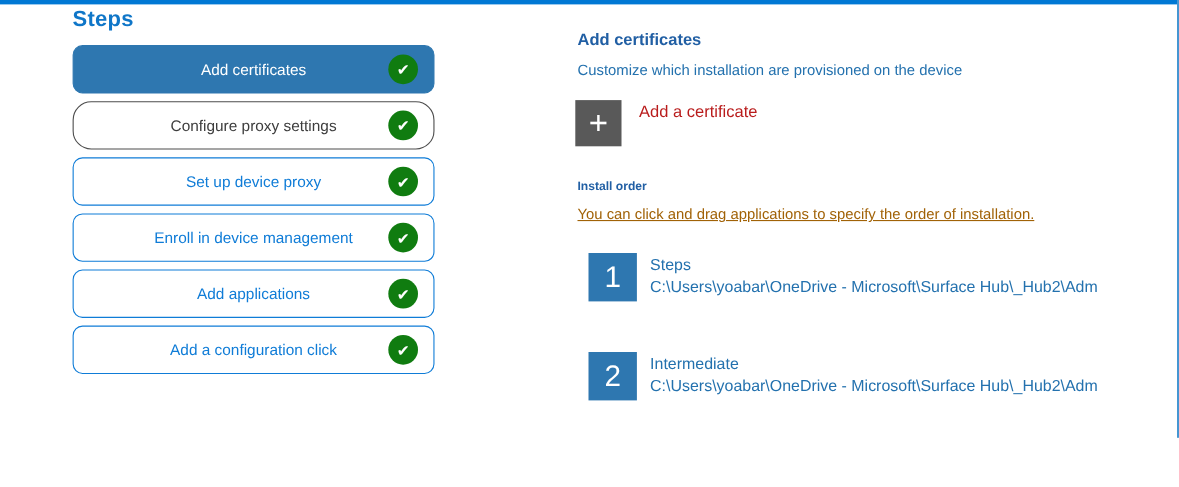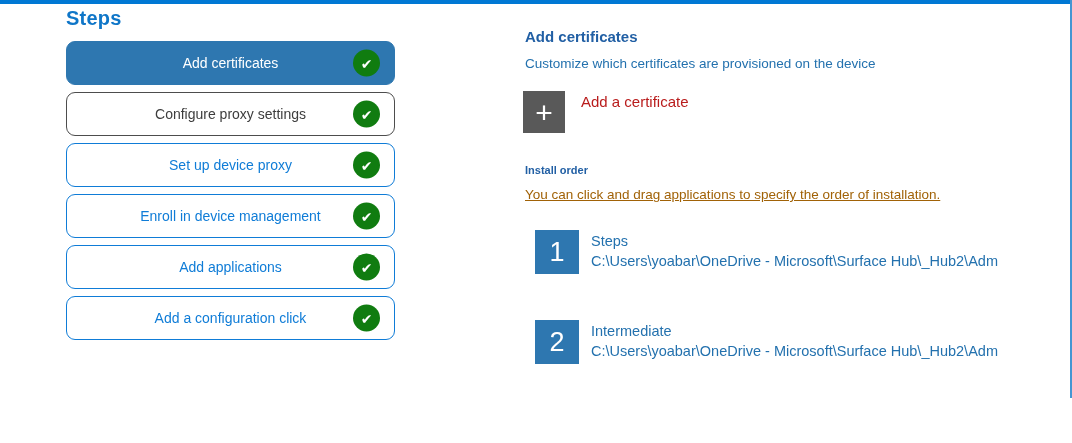--- a/index.html
+++ b/index.html
@@ -13,21 +13,21 @@
   
   .sidebar{position:absolute;left:66px;top:7px;width:329px;}
   .steps-title{margin:0 0 11px 0;font-size:20px;font-weight:bold;color:#0f76c8;letter-spacing:.2px;}
   .step{
     position:relative;height:44px;margin-bottom:7px;border-radius:9px;
     display:flex;align-items:center;justify-content:center;
     border:1.5px solid #0f7cd7;color:#0f7cd7;background:#ffffff;
     font-size:14px;box-sizing:border-box;cursor:pointer;
   }
   .step--active{background:#2e77b0;border-color:#2e77b0;color:#ffffff;}
-  .step--dark{border-color:#4d4d4d;color:#3d3d3d;}
+  .step--dark{border-color:#4d4d4d;color:#3d3d3d;border-radius:17px;}
   .step-label{pointer-events:none;}
   .check{
     position:absolute;right:14px;top:50%;transform:translateY(-50%);
     width:27px;height:27px;border-radius:50%;background:#107c10;color:#ffffff;
     display:flex;align-items:center;justify-content:center;font-size:14px;line-height:1;
   }
 
   
   .panel{position:absolute;left:525px;top:27px;width:530px;color:#2371ae;}
   .panel-heading{margin:0;font-size:15px;font-weight:bold;color:#215fa4;line-height:20px;}
@@ -89,21 +89,21 @@
 
     <div class="step">
       <span class="step-label">Add a configuration click</span>
       <span class="check">✔</span>
     </div>
 
   </aside>
 
   <main class="panel">
     <h3 class="panel-heading">Add certificates</h3>
-    <p class="panel-sub">Customize which certificates are provisioned on the device</p>
+    <p class="panel-sub">Customize which installation are provisioned on the device</p>
 
     <div class="add-row">
       <button class="add-btn">
         <span class="plus">+</span>
       </button>
       <span class="add-label">Add a certificate</span>
     </div>
 
     <h4 class="io-heading">Install order</h4>
     <p class="io-hint">You can click and drag applications to specify the order of installation.</p>

